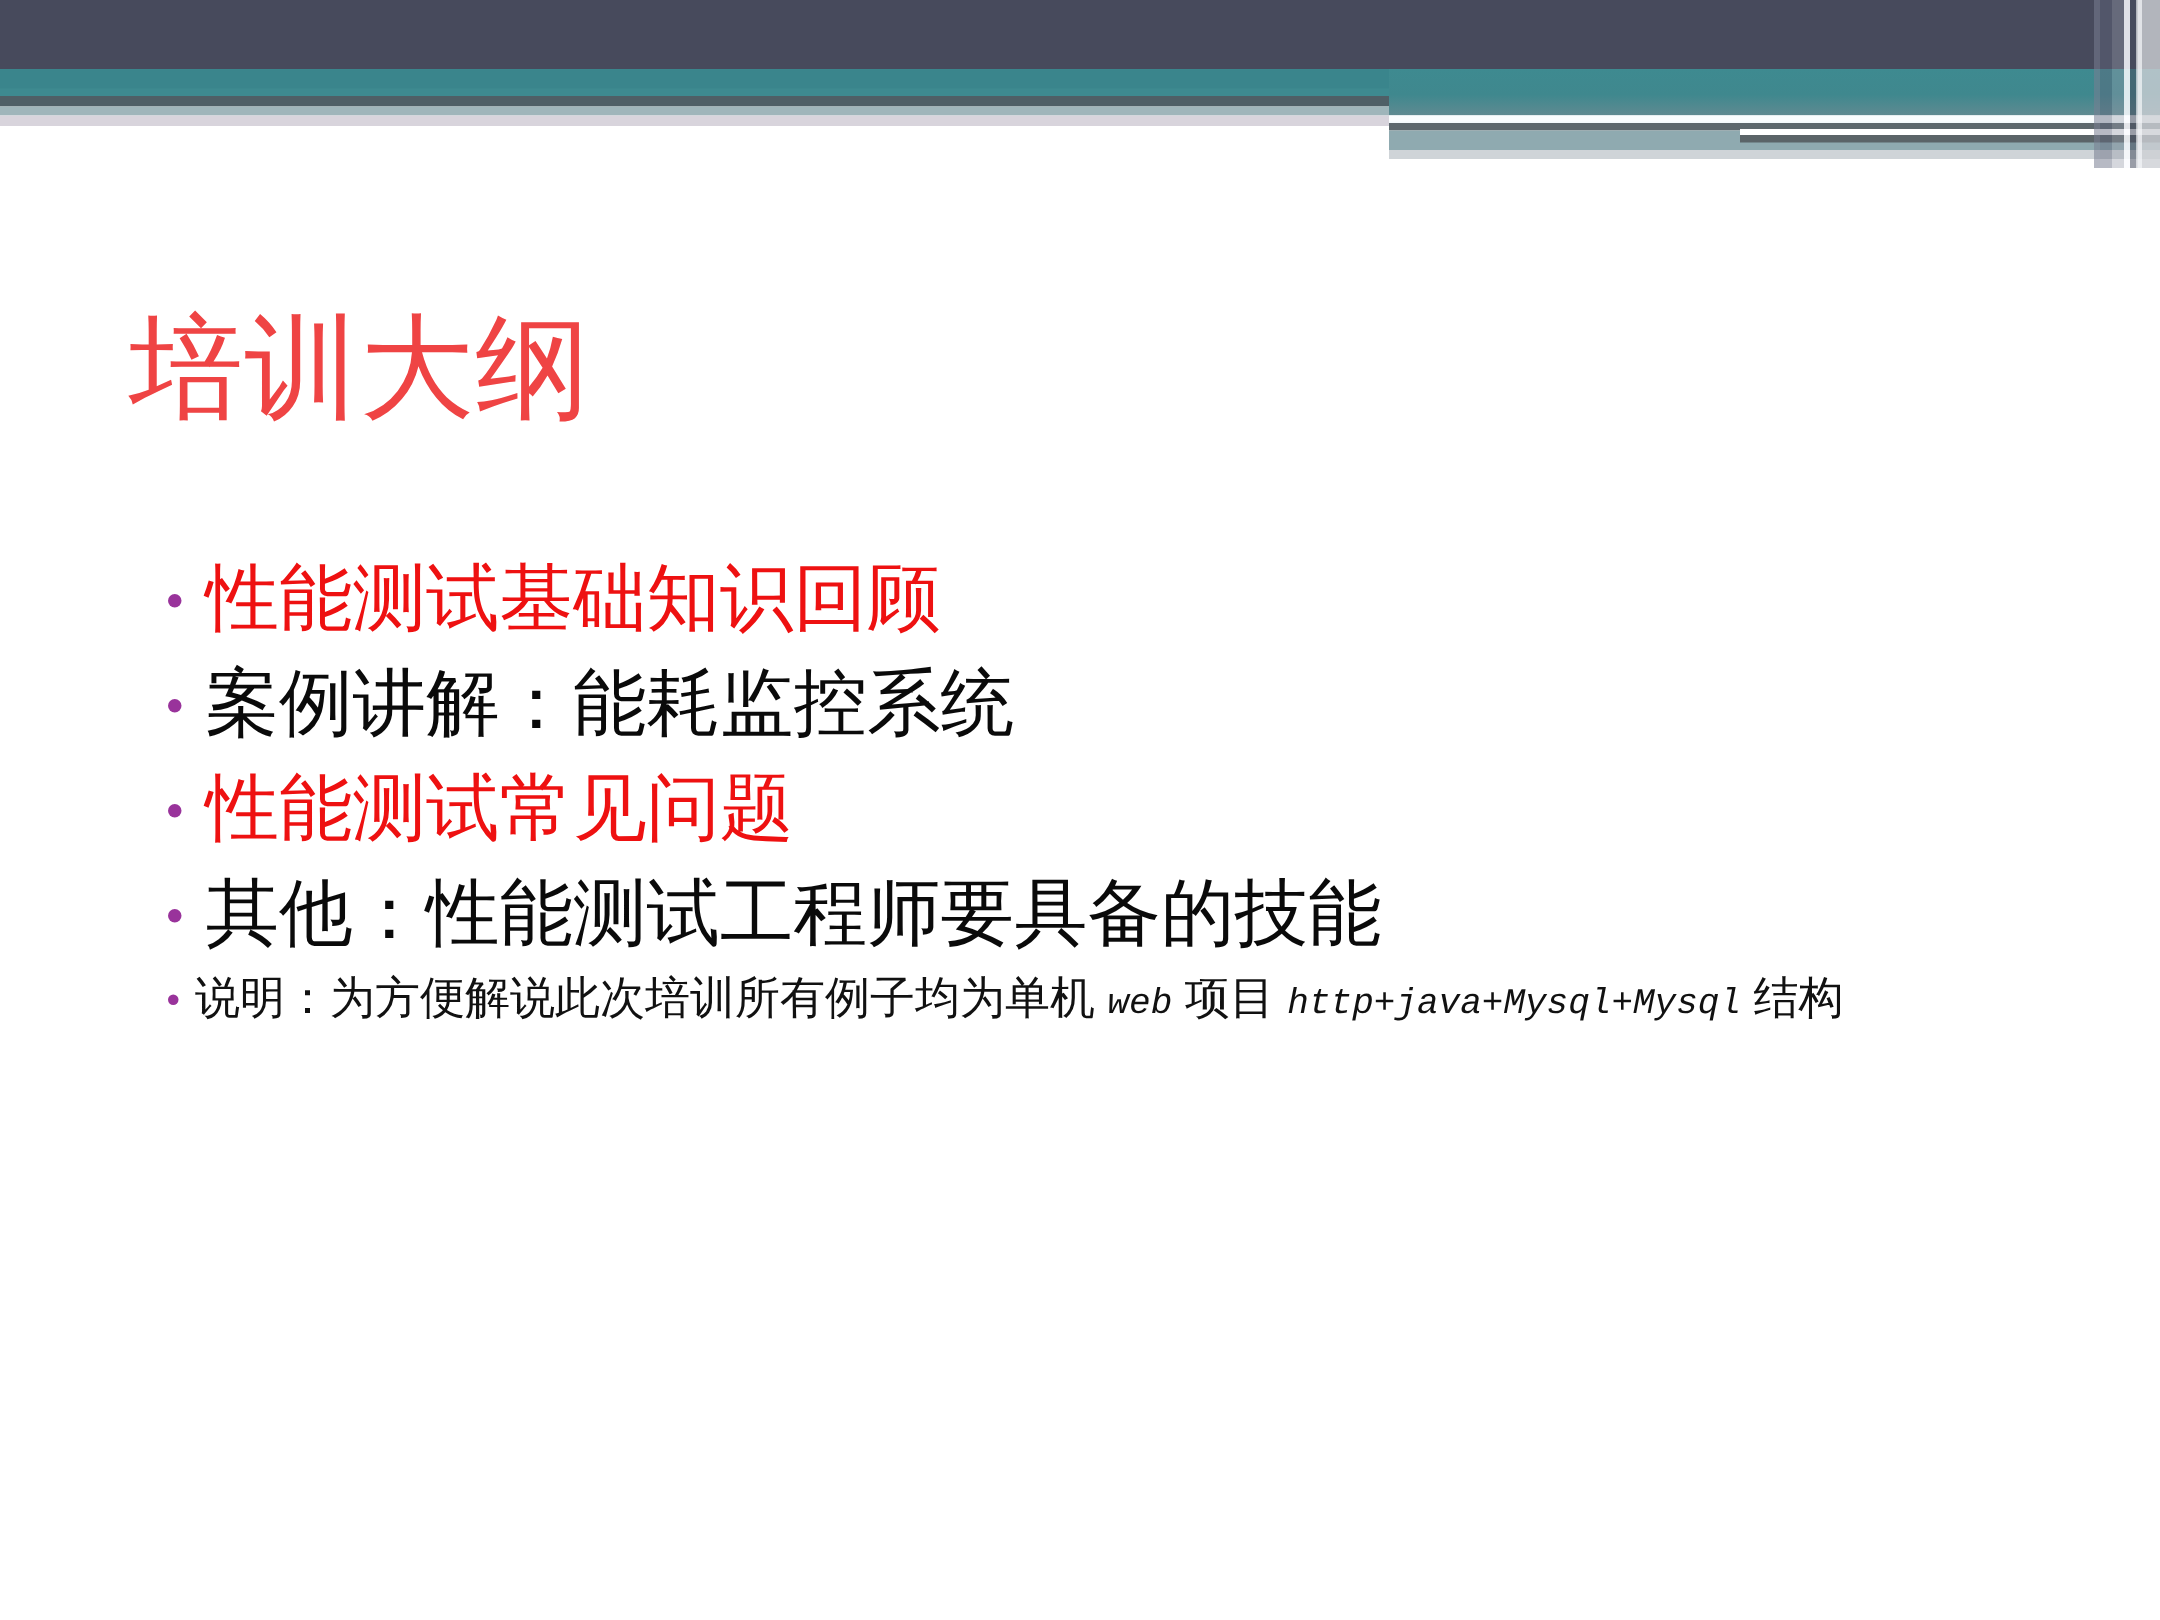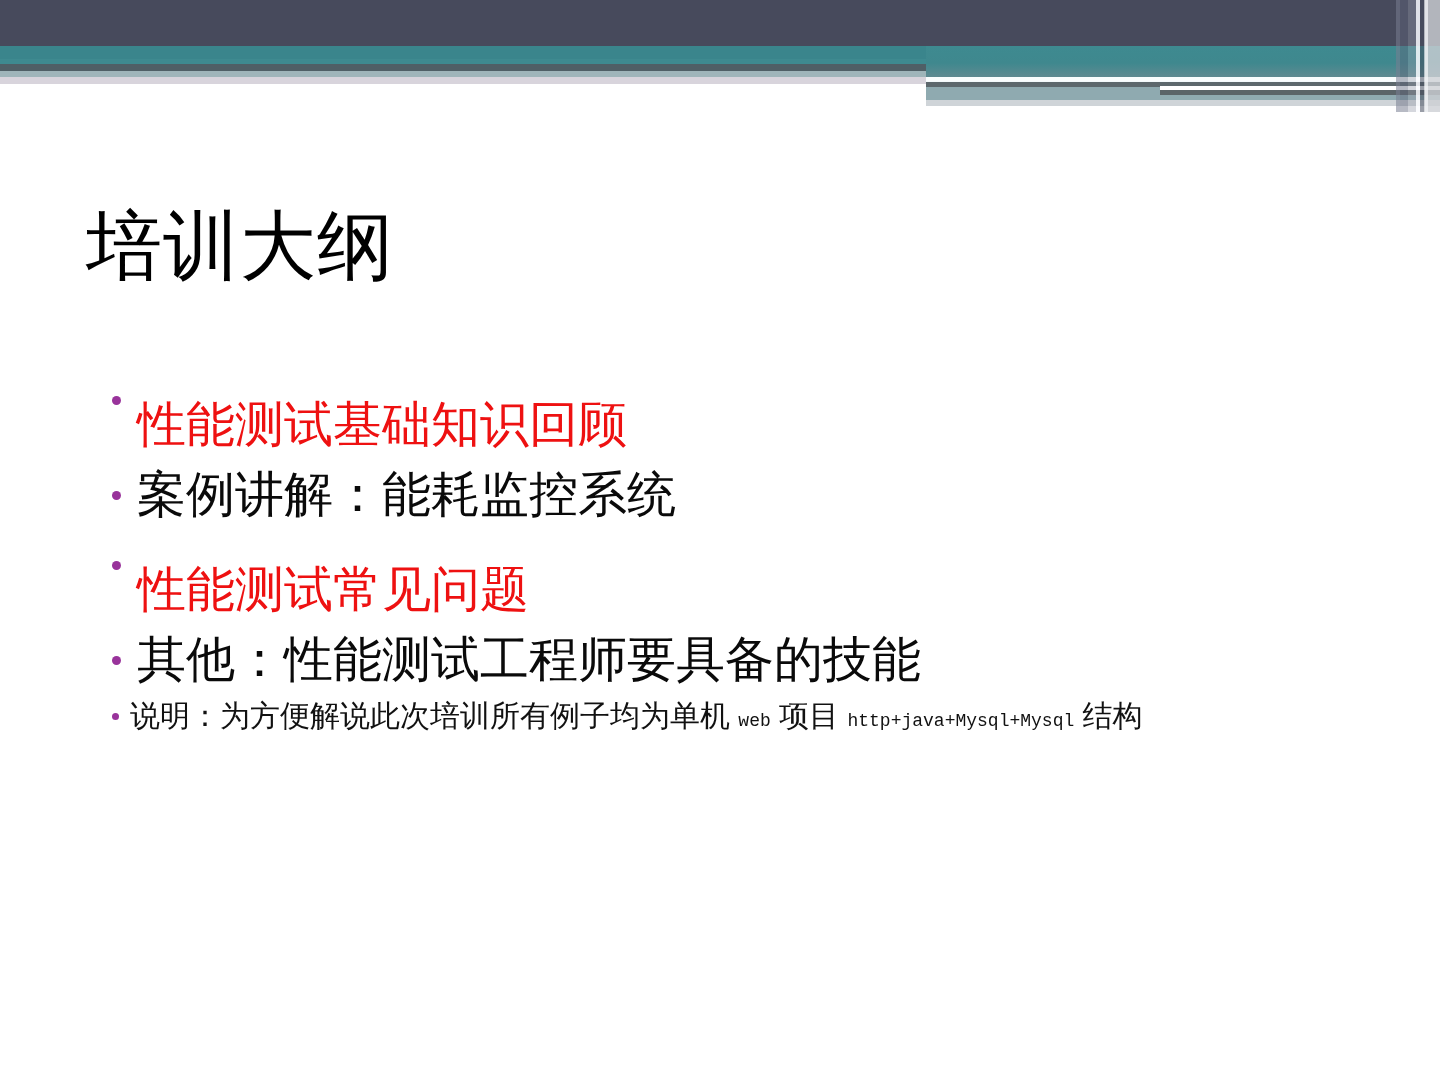--- a/index.html
+++ b/index.html
@@ -111,21 +111,21 @@
   .vs6 { right: 0px;  width: 16px; background: rgba(205,207,212,0.80); }
   .vs7 { right: 12px; width: 3px;  background: rgba(245,247,250,0.70); }
 
   
   .title {
     position: absolute;
     left: 86px;
     top: 206px;
     font-size: 76px;
     line-height: 1.05;
-    color: #000000;
+    color: #ef4444;
     font-weight: 400;
     letter-spacing: 1px;
     white-space: nowrap;
   }
 
   
   .content {
     position: absolute;
     left: 112px;
     top: 364px;
@@ -154,40 +154,41 @@
   }
 
   
   .lvl-main {
     font-size: 49px;
     line-height: 70px;
   }
   .lvl-main .dot { margin-top: 32px; }
   .lvl-main .btext { letter-spacing: 0px; }
 
-  .red .btext { color: #EE1111; margin-top: 25px; }
+  .red .btext { color: #EE1111; }
   .blk .btext { color: #0A0A0A; }
 
   .lvl-note {
     font-size: 30px;
     line-height: 44px;
   }
   .lvl-note .dot {
     width: 7px; height: 7px;
     margin-top: 19px;
     margin-right: 11px;
   }
   .lvl-note .btext {
     color: #111111;
     white-space: normal;
     max-width: 1225px;
   }
   .mono {
     font-family: "Liberation Mono", "DejaVu Sans Mono", monospace;
-    font-size: 18px;
+    font-size: 24px;
+    font-style: italic;
   }
 </style>
 </head>
 <body>
 
 <div class="slide">
 
   <div class="header-deco">
     <div class="band-dark-top"></div>
 

